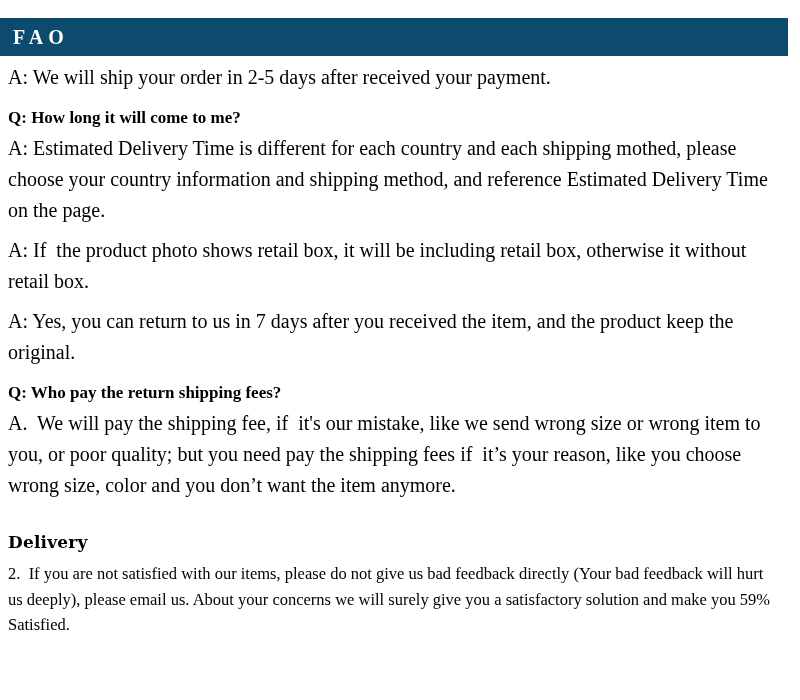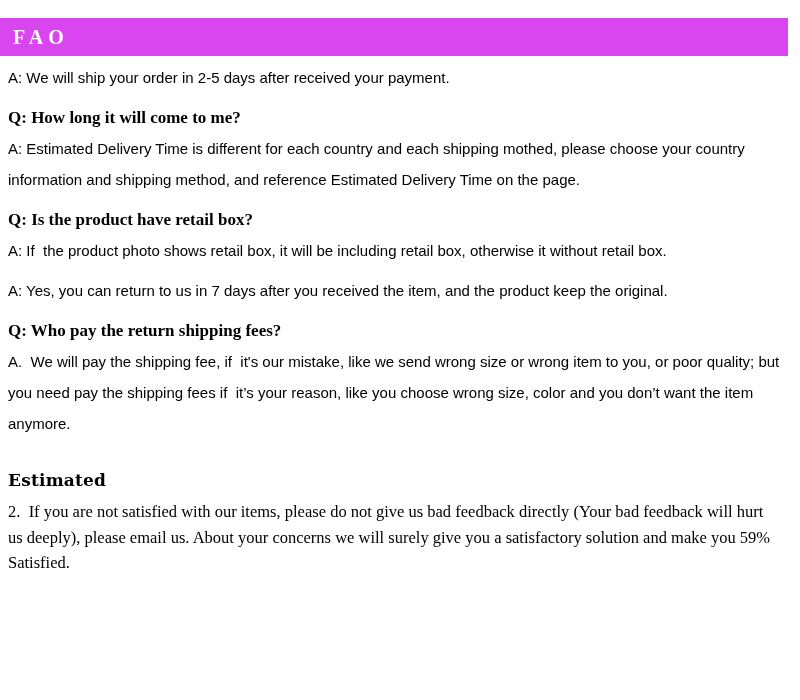--- a/index.html
+++ b/index.html
@@ -23,21 +23,21 @@
     box-sizing: border-box;
   }
 
   
   .faq-header {
     position: absolute;
     left: 0;
     top: 18px;
     width: 788px;
     height: 38px;
-    background: #d946ef;
+    background: #0c4a6e;
     display: flex;
     align-items: center;
   }
   .faq-header-title {
     color: #ffffff;
     font-family: "Liberation Serif", "DejaVu Serif", serif;
     font-weight: bold;
     font-size: 20px;
     letter-spacing: 5px;
     padding-left: 13px;
@@ -61,23 +61,23 @@
   .q-line {
     font-family: "Liberation Serif", "DejaVu Serif", serif;
     font-weight: bold;
     font-size: 17px;
     line-height: 31px;
     margin: 0;
     white-space: pre-wrap;
   }
 
   .a-line {
-    font-family: Liberation Sans, sans-serif;
+    font-family: Liberation Serif, serif;
     font-weight: normal;
-    font-size: 15px;
+    font-size: 20px;
     line-height: 31px;
     margin: 0 0 9px 0;
     white-space: pre-wrap;
   }
 
   
   .section-heading {
     font-family: "DejaVu Serif", "Liberation Serif", serif;
     font-weight: bold;
     font-size: 17px;
@@ -112,32 +112,31 @@
     <div class="qa-block">
       <p class="a-line">A: We will ship your order in 2-5 days after received your payment.</p>
     </div>
 
     <div class="qa-block">
       <p class="q-line">Q: How long it will come to me?</p>
       <p class="a-line">A: Estimated Delivery Time is different for each country and each shipping mothed, please choose your country information and shipping method, and reference Estimated Delivery Time on the page.</p>
     </div>
 
     <div class="qa-block">
-      <p class="q-line">Q: Is the product have retail box?</p>
       <p class="a-line">A: If  the product photo shows retail box, it will be including retail box, otherwise it without retail box.</p>
     </div>
 
     <div class="qa-block">
       <p class="a-line">A: Yes, you can return to us in 7 days after you received the item, and the product keep the original.</p>
     </div>
 
     <div class="qa-block">
       <p class="q-line">Q: Who pay the return shipping fees?</p>
       <p class="a-line">A.  We will pay the shipping fee, if  it's our mistake, like we send wrong size or wrong item to you, or poor quality; but you need pay the shipping fees if  it’s your reason, like you choose wrong size, color and you don’t want the item anymore.</p>
     </div>
 
     <div class="feedback-section">
-      <p class="section-heading">Estimated</p>
+      <p class="section-heading">Delivery</p>
       <p class="para">2.  If you are not satisfied with our items, please do not give us bad feedback directly (Your bad feedback will hurt us deeply), please email us. About your concerns we will surely give you a satisfactory solution and make you 59% Satisfied.</p>
     </div>
 
   </div>
 </div>
 
 </body></html>

